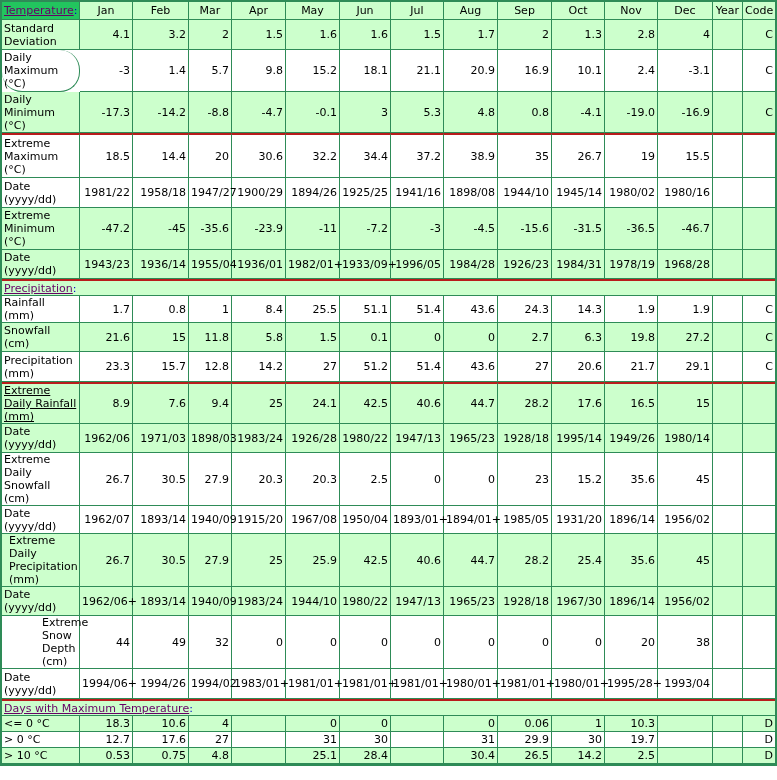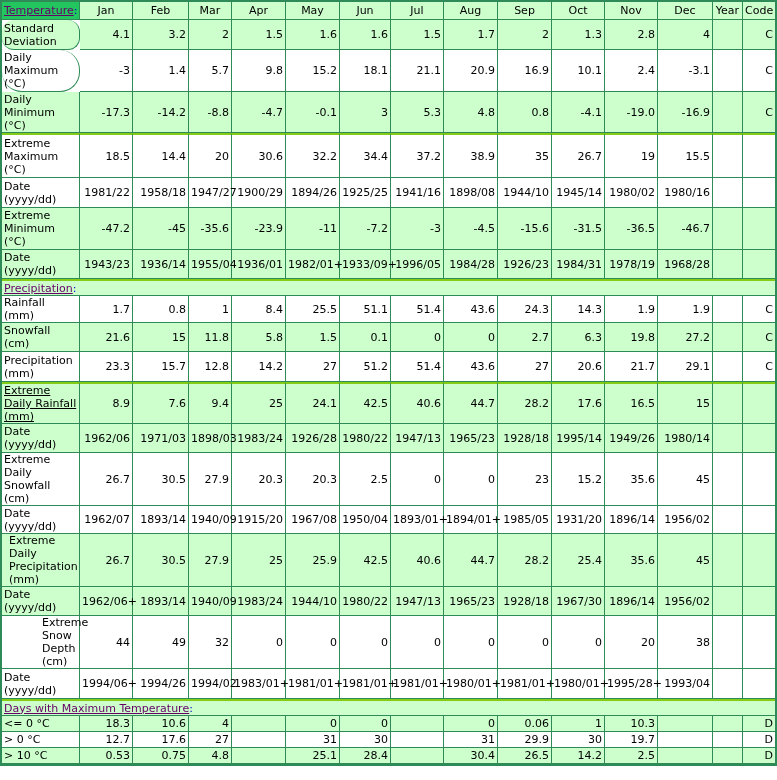--- a/index.html
+++ b/index.html
@@ -10,21 +10,21 @@
   th.month { color:#0000c8; font-weight:bold; text-align:center; background:#ccffcc; height:17px; }
   th.rowlabel { color:#0000c8; font-weight:bold; text-align:left; vertical-align:middle; line-height:13px; }
   td.val { text-align:right; vertical-align:middle; }
   td.code { text-align:right; }
   tr.alt td, tr.alt th { background:#ccffcc; }
   tr.plain td, tr.plain th { background:#ffffff; }
   th.section { text-align:left; background:#ccffcc; height:14px; font-weight:bold; }
   .section-link { color:#660066; text-decoration:underline; }
   .section-colon { color:#0000c8; }
   .b { font-weight:bold; }
-  tr.groupstart > * { border-top:2px solid #84cc16; }
+  tr.groupstart > * { border-top:2px solid #b91c1c; }
   tr.small > * { height:15px; }
 </style>
 </head>
 <body>
 
 <table class="climate">
   <colgroup>
     <col style="width:78px">
       <col style="width:53px">
       <col style="width:56px">
@@ -55,21 +55,21 @@
       <th class="month">Sep</th>
       <th class="month">Oct</th>
       <th class="month">Nov</th>
       <th class="month">Dec</th>
       <th class="month">Year</th>
       <th class="month">Code</th>
     </tr>
   </thead>
   <tbody id="tbody">
       <tr class="alt">
-        <th class="rowlabel" style="height: 29px; border-radius: 12px;">Standard Deviation</th>
+        <th class="rowlabel" style="height: 29px;">Standard Deviation</th>
         <td class="val">4.1</td>
         <td class="val">3.2</td>
         <td class="val">2</td>
         <td class="val">1.5</td>
         <td class="val">1.6</td>
         <td class="val">1.6</td>
         <td class="val">1.5</td>
         <td class="val">1.7</td>
         <td class="val">2</td>
         <td class="val">1.3</td>

